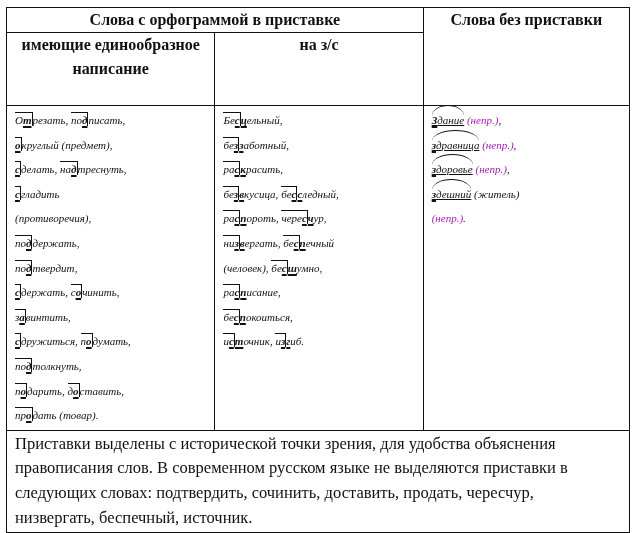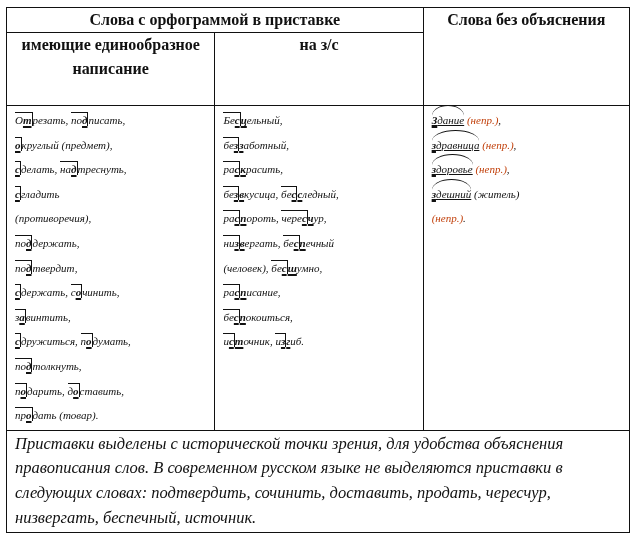--- a/index.html
+++ b/index.html
@@ -2,35 +2,35 @@
 <html><head>
 <meta charset="utf-8">
 <style>
   html,body{margin:0;padding:0;background:#fff;}
   body{width:636px;height:533px;position:relative;overflow:hidden;font-family:"Liberation Serif","DejaVu Serif",serif;color:#111;}
   table{position:absolute;left:6px;top:7px;border-collapse:collapse;width:624px;}
   td,th{border:1.3px solid #111;vertical-align:top;padding:0 4px;}
   th{font-weight:bold;font-size:16px;line-height:24px;text-align:center;}
   .c1{width:200px;} .c2{width:200px;} .c3{width:198px;}
   .body-cell{font-style:italic;font-size:11px;line-height:24.6px;padding:2px 4px 2px 8px;}
-  .note{font-style:italic;font-size:16.5px;line-height:24.6px;padding:1px 21px 2px 8px;}
-  .green{color:#c2410c;}
+  .note{font-size:16.5px;line-height:24.6px;padding:1px 21px 2px 8px;}
+  .green{color:#a21caf;}
   .mk{text-decoration:underline;text-decoration-thickness:2px;text-underline-offset:2px;font-weight:bold;}
   .pre{border-top:1.2px solid #111;border-right:1.2px solid #111;padding-top:1px;}
   .arc{position:relative;display:inline-block;text-decoration:underline;}
   .arc::before{content:"";position:absolute;left:0;right:0;top:-3px;height:10px;border-top:1.2px solid #111;border-radius:50% 50% 0 0/100% 100% 0 0;}
 </style>
 </head>
 <body>
 
 <table>
   <tbody>
       <tr>
     <th colspan="2">Слова с орфограммой в приставке</th>
-    <th rowspan="2" class="c3">Слова без объяснения</th>
+    <th rowspan="2" class="c3">Слова без приставки</th>
   </tr>
   <tr>
     <th class="c1" style="height:72px">имеющие единообразное написание</th>
     <th class="c2">на з/с</th>
   </tr>
   <tr>
     <td class="body-cell" style="height:318px">
       <span class="pre">О<span class="mk">т</span></span>резать, <span class="pre">по<span class="mk">д</span></span>писать,<br>
       <span class="pre"><span class="mk">о</span></span>круглый (предмет),<br>
       <span class="pre"><span class="mk">с</span></span>делать, <span class="pre">на<span class="mk">д</span></span>треснуть,<br>

